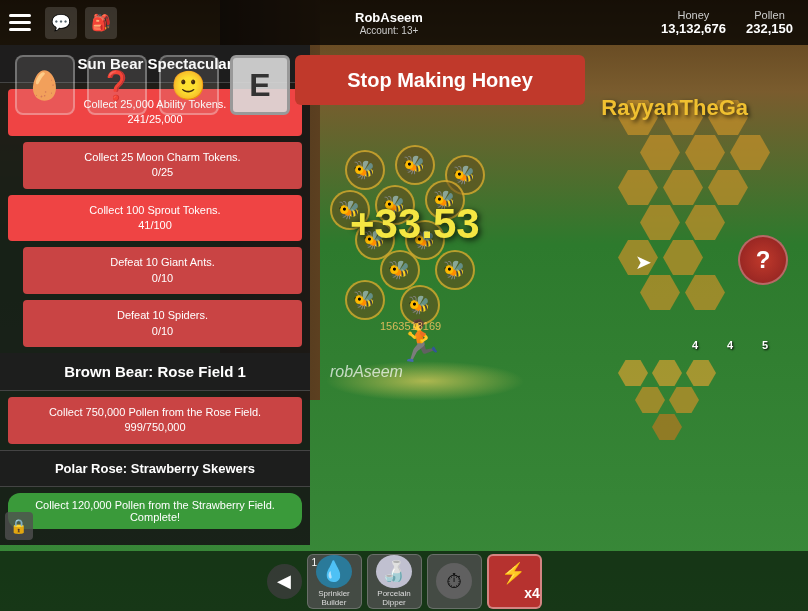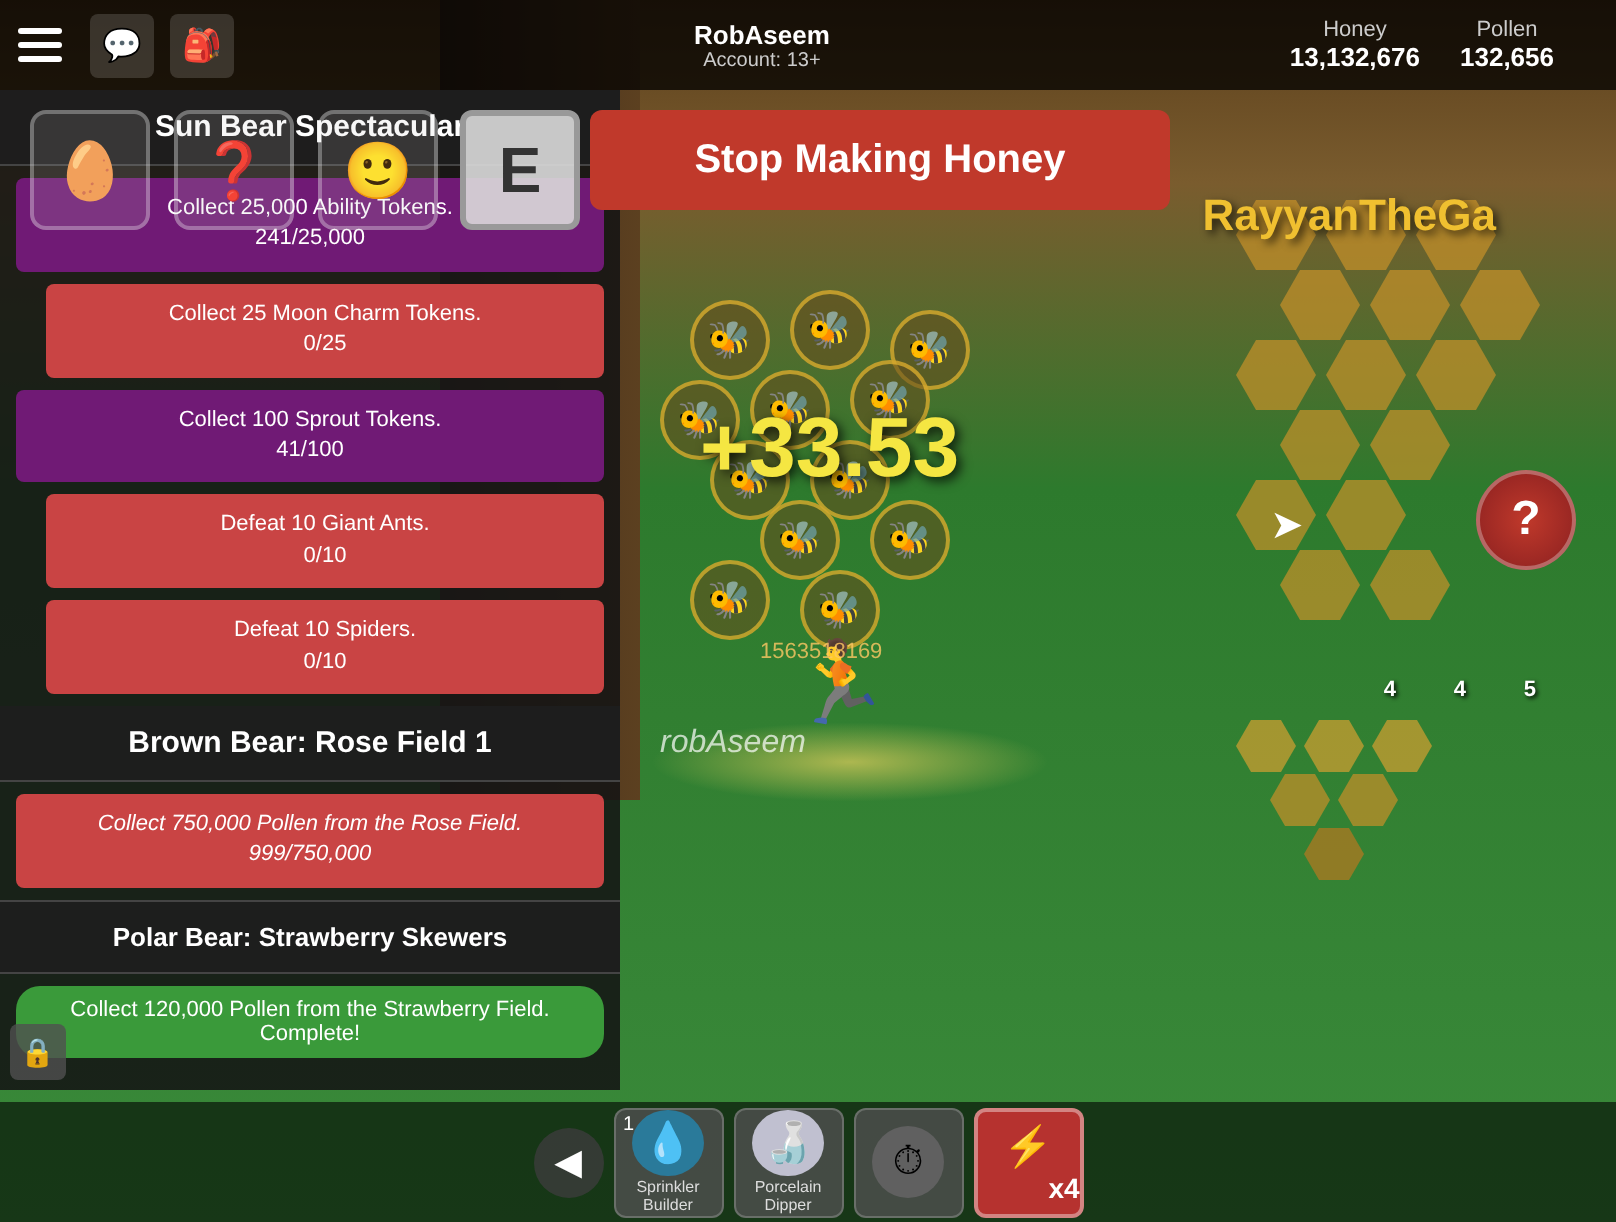--- a/index.html
+++ b/index.html
@@ -119,21 +119,21 @@
     }
 
     .player-account {
       font-size: 10px;
       color: #ccc;
     }
 
     .top-bar-right {
       display: flex;
       gap: 20px;
-      margin-right: 31px;
+      margin-right: 15px;
     }
 
     .stat-block {
       text-align: center;
       color: white;
     }
 
     .stat-label {
       font-size: 11px;
       color: #ccc;
@@ -169,21 +169,21 @@
     .quest-item {
       margin: 6px 8px;
       padding: 8px 10px;
       border-radius: 4px;
       text-align: center;
       font-size: 12px;
       color: white;
       line-height: 1.4;
     }
 
-    .quest-green { background: #701a75; }
+    .quest-green { background: #ef4444; }
     .quest-red { background: #c94444; margin-left: 23px; }
 
     .quest-text {
       font-size: 11px;
     }
 
     
     .inventory-icons {
       position: absolute;
       top: 55px;
@@ -474,21 +474,20 @@
     }
 
     
     .brown-bear-complete {
       margin: 6px 8px;
       padding: 8px 10px;
       border-radius: 4px;
       background: #c94444;
       text-align: center;
       color: white;
-      font-style: italic;
     }
 
     
     .polar-bear-header {
       background: rgba(30,30,30,0.9);
       color: white;
       font-size: 13px;
       font-weight: bold;
       text-align: center;
       padding: 10px 5px;
@@ -627,21 +626,21 @@
       <div class="player-account">Account: 13+</div>
     </div>
   </div>
   <div class="top-bar-right">
     <div class="stat-block">
       <div class="stat-label">Honey</div>
       <div class="stat-value">13,132,676</div>
     </div>
     <div class="stat-block">
       <div class="stat-label">Pollen</div>
-      <div class="stat-value">132,656</div>
+      <div class="stat-value">232,150</div>
     </div>
   </div>
 </div>
 
 <div class="inventory-icons">
   <div class="inv-icon">🥚</div>
   <div class="inv-icon">❓</div>
   <div class="inv-icon">🙂</div>
 </div>
 
@@ -669,21 +668,21 @@
   </div>
   <div class="quest-item quest-red">
     <div class="quest-text">Defeat 10 Spiders.<br>0/10</div>
   </div>
 
   <div class="section-header">Brown Bear: Rose Field 1</div>
   <div class="brown-bear-complete quest-item quest-red">
     <div class="quest-text">Collect 750,000 Pollen from the Rose Field.<br>999/750,000</div>
   </div>
 
-  <div class="polar-bear-header">Polar Bear: Strawberry Skewers</div>
+  <div class="polar-bear-header">Polar Rose: Strawberry Skewers</div>
   <div class="polar-quest">
     <div class="quest-text">Collect 120,000 Pollen from the Strawberry Field. Complete!</div>
   </div>
 
   <div class="lock-icon">🔒</div>
 </div>
 
 <div class="bottom-toolbar">
 
   <div class="nav-arrow">◀</div>

